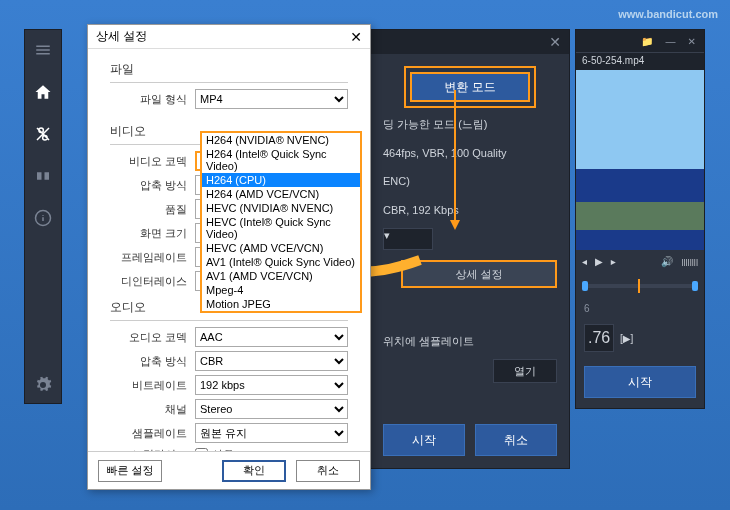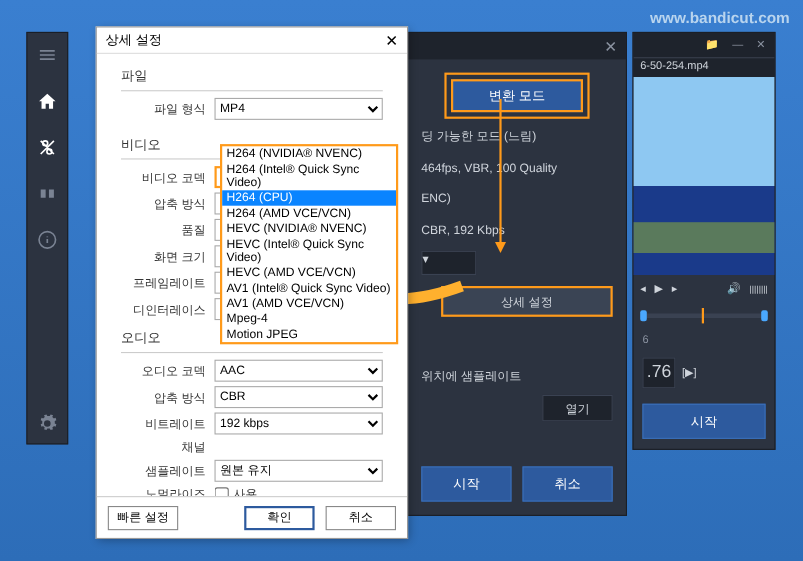--- a/index.html
+++ b/index.html
@@ -1,17 +1,17 @@
 <!DOCTYPE html>
 <html><head>
 <meta charset="utf-8">
 <style>
 * { margin: 0; padding: 0; box-sizing: border-box; font-family: "Malgun Gothic", Arial, sans-serif; }
 body { width: 730px; height: 510px; background: linear-gradient(to bottom, #3a7fd0, #2d6db8); position: relative; overflow: hidden; }
-.watermark { position: absolute; top: 8px; right: 12px; color: #b8d4ee; font-size: 14px; font-weight: bold; }
+.watermark { position: absolute; top: 8px; right: 12px; color: #b8d4ee; font-size: 11px; font-weight: bold; }
 .main-sidebar { position: absolute; left: 24px; top: 29px; width: 38px; height: 375px; background: #2c3340; display: flex; flex-direction: column; align-items: center; padding-top: 10px; gap: 22px; border: 1px solid #1a1e26; }
 .sidebar-ico { width: 20px; height: 20px; color: #7a8393; display: flex; align-items: center; justify-content: center; }
 .sidebar-ico svg { width: 18px; height: 18px; fill: currentColor; }
 .sidebar-ico.active { color: #fff; }
 .gear-bottom { position: absolute; left: 24px; top: 370px; width: 38px; height: 30px; display: flex; align-items: center; justify-content: center; color: #7a8393; }
 
 .preview-window { position: absolute; left: 575px; top: 29px; width: 130px; height: 380px; background: #2c3340; border: 1px solid #1a1e26; }
 .pw-titlebar { height: 22px; background: #1e232c; display: flex; align-items: center; justify-content: flex-end; gap: 12px; padding: 0 8px; color: #8a92a0; font-size: 10px; }
 .pw-filename { height: 18px; background: #1e232c; color: #cfd4db; font-size: 10px; padding: 2px 6px; border-top: 1px solid #383f4d; }
 .pw-image { width: 100%; height: 180px; background: linear-gradient(to bottom, #8ec8f2 0%, #8ec8f2 55%, #1a3a8a 55%, #1a3a8a 100%); position: relative; }
@@ -208,20 +208,21 @@
     <div class="sd-row">
         <div class="sd-row-label">압축 방식</div>
         <select class="sd-select"><option>CBR</option></select>
       </div>
     <div class="sd-row">
         <div class="sd-row-label">비트레이트</div>
         <select class="sd-select"><option>192 kbps</option></select>
       </div>
     <div class="sd-row">
         <div class="sd-row-label">채널</div>
+        <select class="sd-select"><option>Stereo</option></select>
       </div>
     <div class="sd-row">
         <div class="sd-row-label">샘플레이트</div>
         <select class="sd-select"><option>원본 유지</option></select>
       </div>
     <div class="sd-row">
       <div class="sd-row-label">노멀라이즈</div>
       <input type="checkbox" style="">
       <span class="sd-checkbox-label">사용</span>
     </div>

